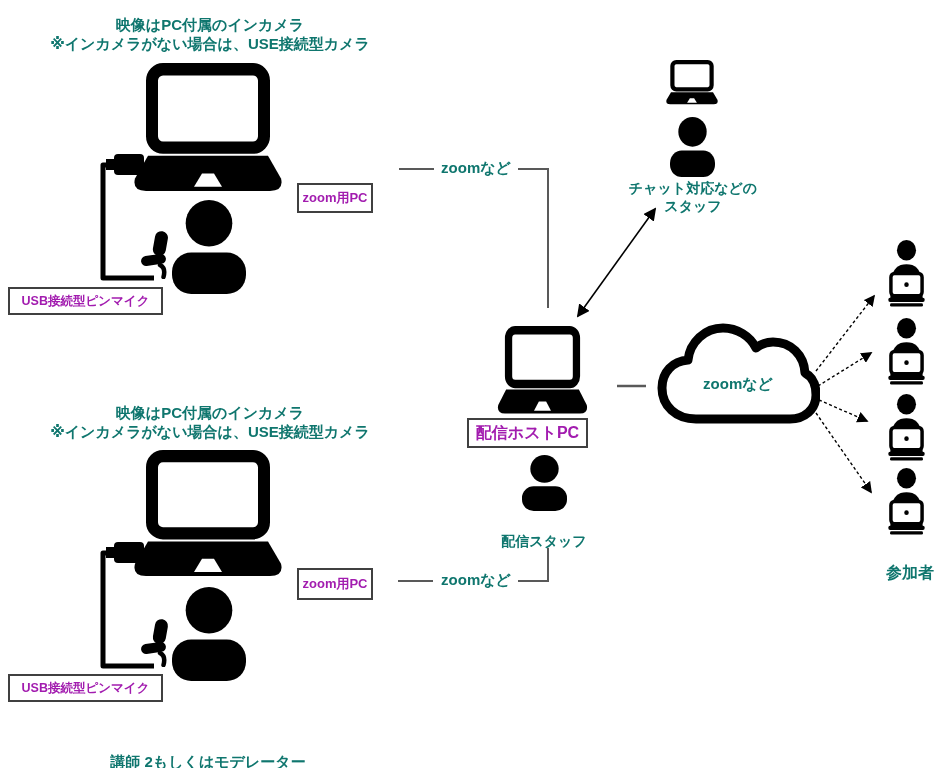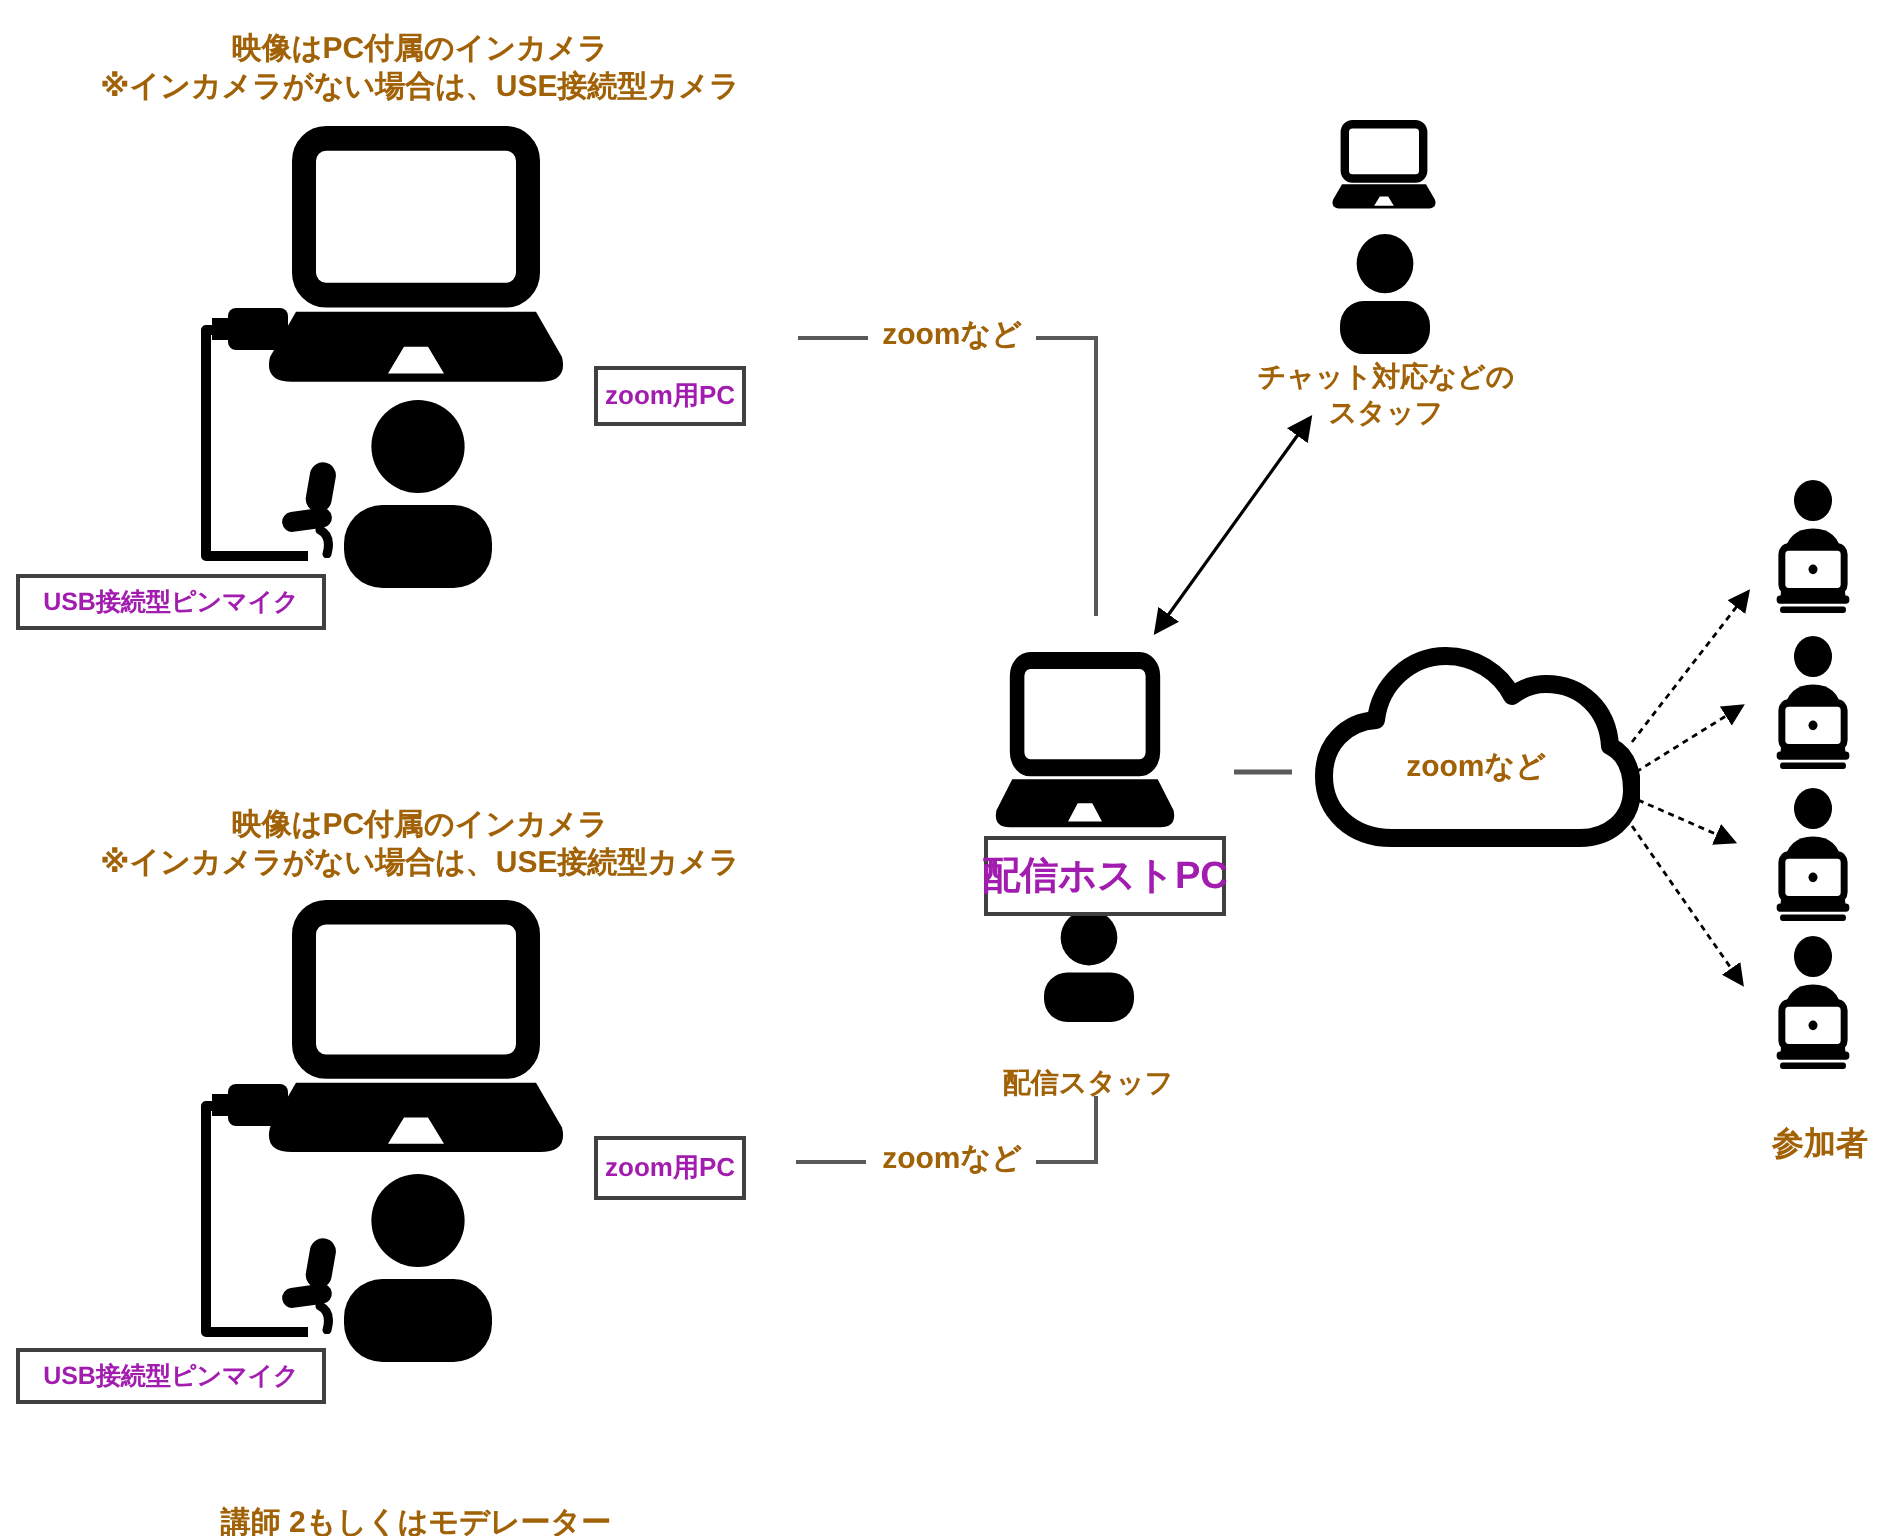--- a/index.html
+++ b/index.html
@@ -1,19 +1,19 @@
 <!DOCTYPE html>
 <html><head>
 <meta charset="utf-8">
 <style>
   html,body{margin:0;padding:0;background:#fff;}
   #canvas{position:relative;width:943px;height:768px;background:#fff;overflow:hidden;
           font-family:"Liberation Sans","DejaVu Sans",sans-serif;color:#111;}
   .abs{position:absolute;}
-  .lbl{font-weight:bold;color:#a16207;text-align:center;line-height:1.25;white-space:nowrap;}
+  .lbl{font-weight:bold;color:#0f766e;text-align:center;line-height:1.25;white-space:nowrap;}
   .box{border:2px solid #404040;background:#fff;display:flex;align-items:center;justify-content:center;
        font-weight:bold;color:#a21caf;white-space:nowrap;box-sizing:border-box;}
   .note{font-size:15px;}
   .name1{font-size:15px;}
   .name2{font-size:13px;}
   svg.icon{position:absolute;display:block;}
   #connector-layer{position:absolute;left:0;top:0;z-index:1;}
   .icon{z-index:2;}
   .lbl,.box{z-index:3;}
 </style>
@@ -129,21 +129,21 @@
       <use href="#sym-person"></use>
     </svg>
   <div class="abs lbl" style="left:618px;top:180px;width:150px;font-size:14px;">
     <div>チャット対応などの</div>
     <div>スタッフ</div>
   </div>
 
   <svg class="icon" style="left:494px;top:326px" width="97" height="89" viewBox="0 0 160 126" preserveAspectRatio="none">
       <use href="#sym-laptop"></use>
     </svg>
-  <div class="abs box" style="left:492px;top:418px;width:121px;height:40px;font-size:19px;">配信ホストPC</div>
+  <div class="abs box" style="left:467px;top:418px;width:121px;height:30px;font-size:16px;">配信ホストPC</div>
   <svg class="icon" style="left:522px;top:455px" width="45" height="56" viewBox="0 0 73 93" preserveAspectRatio="none">
       <use href="#sym-person"></use>
     </svg>
   <div class="abs lbl" style="left:494px;top:533px;width:100px;font-size:14px;">配信スタッフ</div>
 
   <svg class="icon" style="left:656px;top:316px" width="164" height="112" viewBox="0 0 164 112">
       <use href="#sym-cloud"></use>
     </svg>
   <div class="abs lbl" style="left:676px;top:375px;width:124px;font-size:15px;">zoomなど</div>
 

